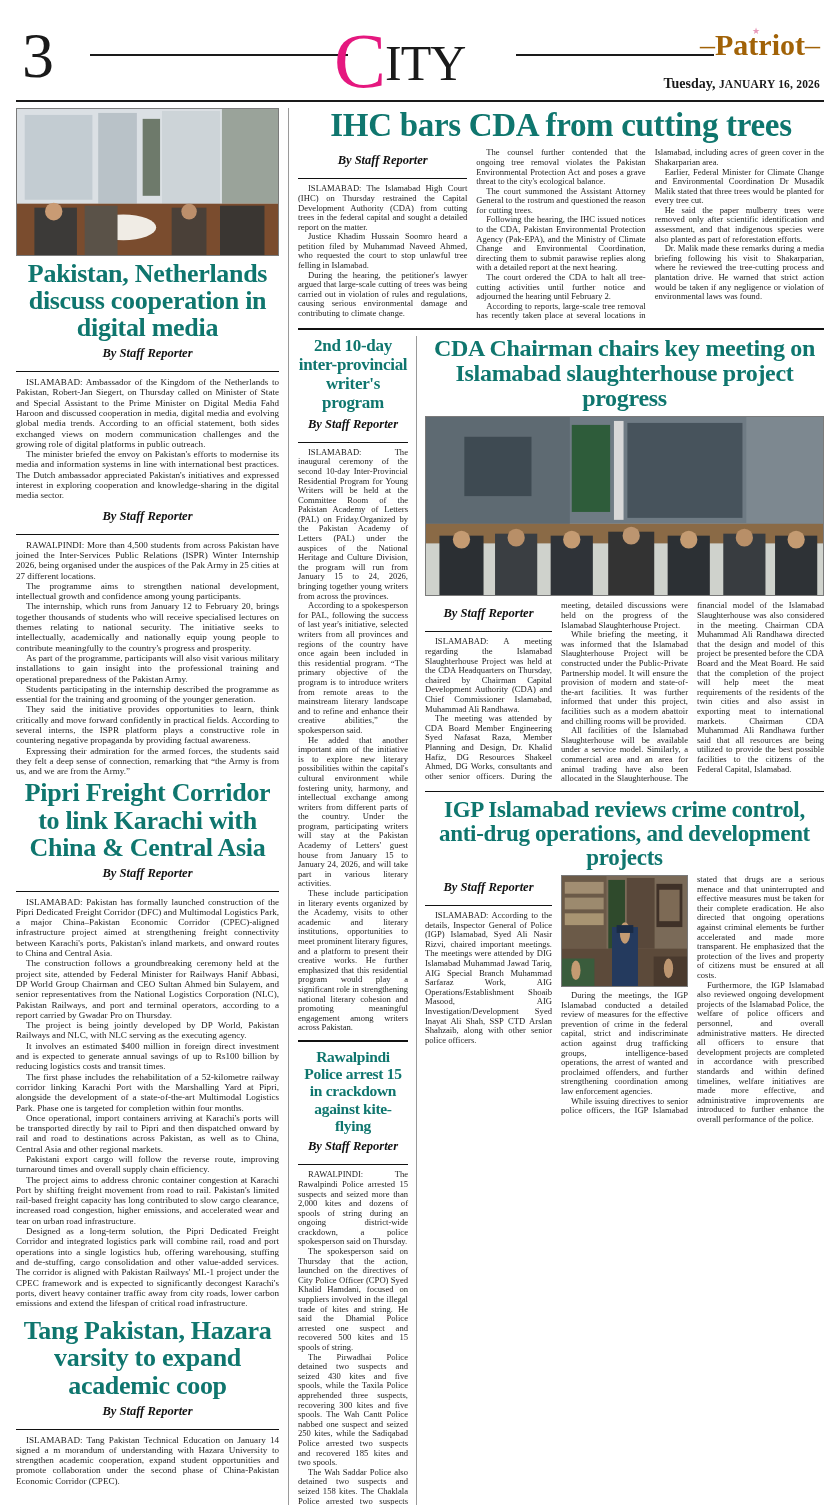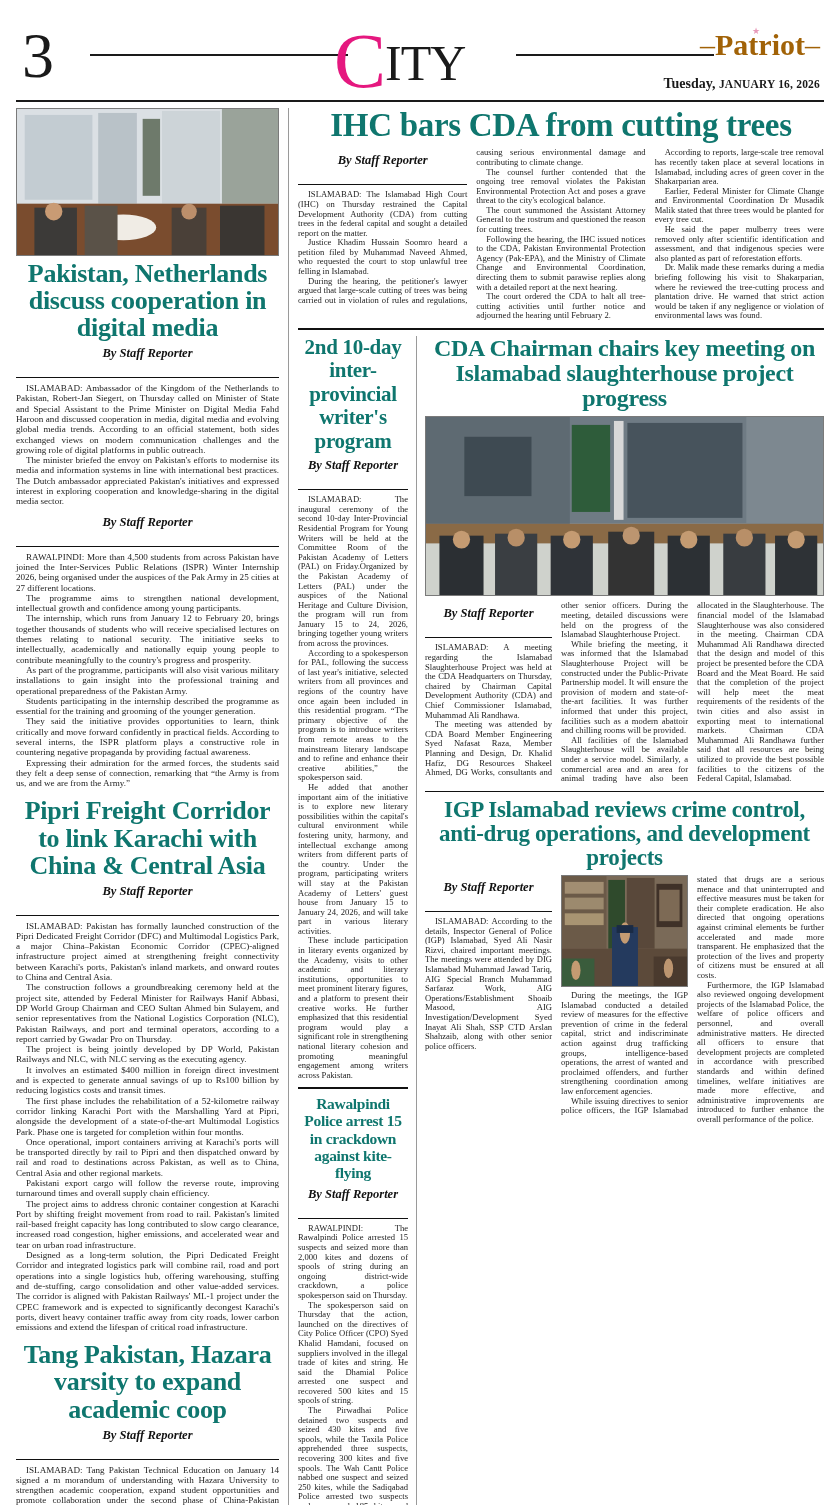--- a/index.html
+++ b/index.html
@@ -64,21 +64,21 @@
   }
   .hl-xl { font-size:31px; }
   .hl-lg { font-size:26px; }
   .hl-md { font-size:23px; }
   .hl-xs { font-size:15px; font-weight:400; letter-spacing:0; }
 
   .byline {
     text-align:center; font-style:italic; font-weight:700;
     font-size:12.5px; margin:5px 0 0 0; padding-bottom:2px;
   }
-  .byline-wrap { border-bottom:1.6px solid #111; margin:4px 0 5px 0; padding-bottom:14px; }
+  .byline-wrap { border-bottom:1.6px solid #111; margin:4px 0 5px 0; padding-bottom:8px; }
 
   p.body {
     margin:0; text-indent:10px; text-align:justify;
     font-size:9.1px; line-height:10.3px; color:#1c1c1c;
     hyphens:auto; -webkit-hyphens:auto;
   }
   .cols3 { column-count:3; column-gap:9px; }
   .cols2 p.body, .cols3 p.body { font-size:8.6px; line-height:9.6px; }
 
   .hr { height:1.6px; background:#111; margin:7px 0 6px 0; }
@@ -150,21 +150,21 @@
         </div>
         <p class="body">RAWALPINDI: More than 4,500 students from across Pakistan have joined the Inter-Services Public Relations (ISPR) Winter Internship 2026, being organised under the auspices of the Pak Army in 25 cities at 27 different locations.</p>
         <p class="body">The programme aims to strengthen national development, intellectual growth and confidence among young participants.</p>
         <p class="body">The internship, which runs from January 12 to February 20, brings together thousands of students who will receive specialised lectures on themes relating to national security. The initiative seeks to intellectually, academically and nationally equip young people to contribute meaningfully to the country's progress and prosperity.</p>
         <p class="body">As part of the programme, participants will also visit various military installations to gain insight into the professional training and operational preparedness of the Pakistan Army.</p>
         <p class="body">Students participating in the internship described the programme as essential for the training and grooming of the younger generation.</p>
         <p class="body">They said the initiative provides opportunities to learn, think critically and move forward confidently in practical fields. According to several interns, the ISPR platform plays a constructive role in countering negative propaganda by providing factual awareness.</p>
         <p class="body">Expressing their admiration for the armed forces, the students said they felt a deep sense of connection, remarking that “the Army is from us, and we are from the Army.”</p>
       </div>
 
-      <div style="margin-top:9px;">
+      <div style="margin-top:3px;">
         <h2 class="hl hl-lg">Pipri Freight Corridor to link Karachi with China &amp; Central Asia</h2>
         <div class="byline-wrap">
           <div class="byline">By Staff Reporter</div>
         </div>
         <p class="body">ISLAMABAD: Pakistan has formally launched construction of the Pipri Dedicated Freight Corridor (DFC) and Multimodal Logistics Park, a major China–Pakistan Economic Corridor (CPEC)-aligned infrastructure project aimed at strengthening freight connectivity between Karachi's ports, Pakistan's inland markets, and onward routes to China and Central Asia.</p>
         <p class="body">The construction follows a groundbreaking ceremony held at the project site, attended by Federal Minister for Railways Hanif Abbasi, DP World Group Chairman and CEO Sultan Ahmed bin Sulayem, and senior representatives from the National Logistics Corporation (NLC), Pakistan Railways, and port and terminal operators, according to a report carried by Gwadar Pro on Thursday.</p>
         <p class="body">The project is being jointly developed by DP World, Pakistan Railways and NLC, with NLC serving as the executing agency.</p>
         <p class="body">It involves an estimated $400 million in foreign direct investment and is expected to generate annual savings of up to Rs100 billion by reducing logistics costs and transit times.</p>
         <p class="body">The first phase includes the rehabilitation of a 52-kilometre railway corridor linking Karachi Port with the Marshalling Yard at Pipri, alongside the development of a state-of-the-art Multimodal Logistics Park. Phase one is targeted for completion within four months.</p>
         <p class="body">Once operational, import containers arriving at Karachi's ports will be transported directly by rail to Pipri and then dispatched onward by rail and road to destinations across Pakistan, as well as to China, Central Asia and other regional markets.</p>
@@ -206,21 +206,21 @@
           <p class="body">He said the paper mulberry trees were removed only after scientific identification and assessment, and that indigenous species were also planted as part of reforestation efforts.</p>
           <p class="body">Dr. Malik made these remarks during a media briefing following his visit to Shakarparian, where he reviewed the tree-cutting process and plantation drive. He warned that strict action would be taken if any negligence or violation of environmental laws was found.</p>
         </div>
       </div>
 
       <div class="hr"></div>
 
       <div class="sub-grid">
 
         <div class="sub-left">
-          <h3 class="hl hl-xs" style="font-size:21px; line-height:1.12;">2nd 10-day inter-provincial writer's program</h3>
+          <h3 class="hl hl-xs" style="font-size:17px; line-height:1.12;">2nd 10-day inter-provincial writer's program</h3>
           <div class="byline-wrap">
             <div class="byline">By Staff Reporter</div>
           </div>
           <p class="body" style="font-size:8.6px;line-height:9.6px;">ISLAMABAD: The inaugural ceremony of the second 10-day Inter-Provincial Residential Program for Young Writers will be held at the Committee Room of the Pakistan Academy of Letters (PAL) on Friday.Organized by the Pakistan Academy of Letters (PAL) under the auspices of the National Heritage and Culture Division, the program will run from January 15 to 24, 2026, bringing together young writers from across the provinces.</p>
           <p class="body" style="font-size:8.6px;line-height:9.6px;">According to a spokesperson for PAL, following the success of last year's initiative, selected writers from all provinces and regions of the country have once again been included in this residential program. “The primary objective of the program is to introduce writers from remote areas to the mainstream literary landscape and to refine and enhance their creative abilities,” the spokesperson said.</p>
           <p class="body" style="font-size:8.6px;line-height:9.6px;">He added that another important aim of the initiative is to explore new literary possibilities within the capital's cultural environment while fostering unity, harmony, and intellectual exchange among writers from different parts of the country. Under the program, participating writers will stay at the Pakistan Academy of Letters' guest house from January 15 to January 24, 2026, and will take part in various literary activities.</p>
           <p class="body" style="font-size:8.6px;line-height:9.6px;">These include participation in literary events organized by the Academy, visits to other academic and literary institutions, opportunities to meet prominent literary figures, and a platform to present their creative works. He further emphasized that this residential program would play a significant role in strengthening national literary cohesion and promoting meaningful engagement among writers across Pakistan.</p>
 
           <div class="hr"></div>
 

